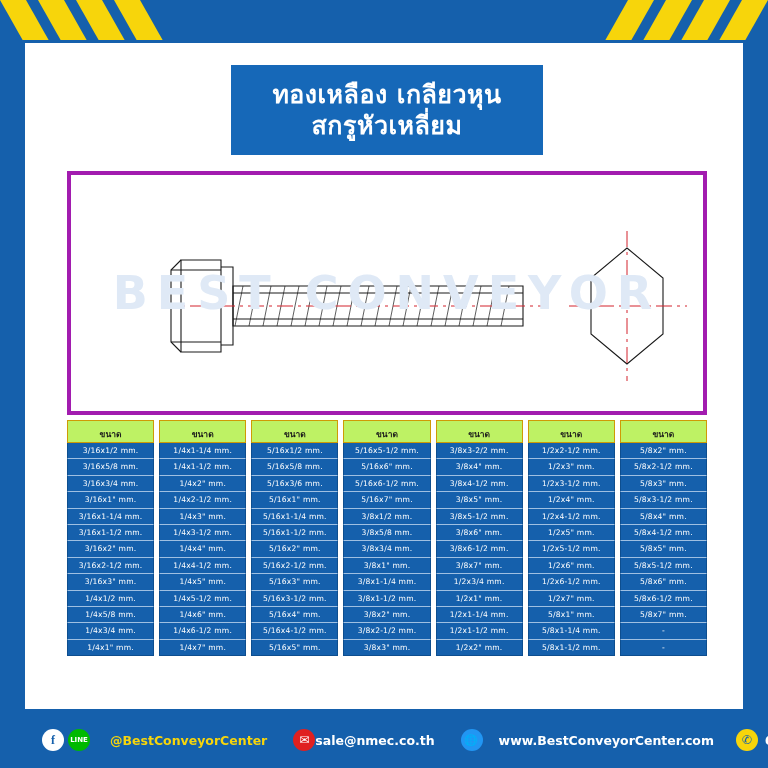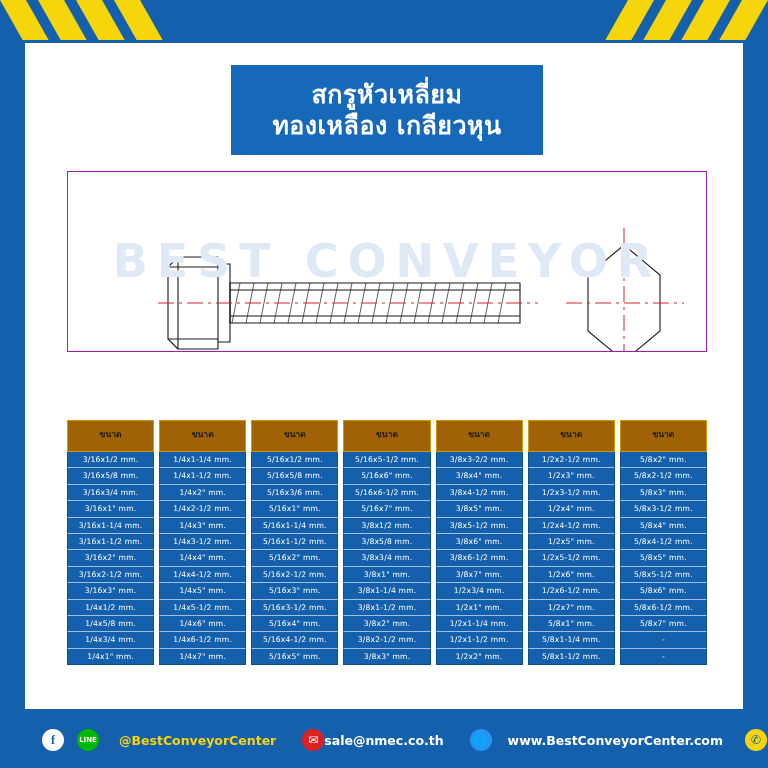--- a/index.html
+++ b/index.html
@@ -40,22 +40,22 @@
     font-weight:bold;
     line-height:1.25;
     letter-spacing:0.5px;
     white-space:nowrap;
   }
 
   
   .drawing {
     position:absolute;
     left:42px; top:128px;
-    width:640px; height:181px;
-    border:1px solid #a21caf;
+    width:640px; height:244px;
+    border:4px solid #a21caf;
     background:#fff;
     overflow:hidden;
   }
   .wm {
     position:absolute;
     left:0; top:0; width:100%; height:100%;
     display:flex; flex-direction:column;
     align-items:center; justify-content:center;
     pointer-events:none;
   }
@@ -71,26 +71,26 @@
   
   .tables {
     position:absolute;
     left:42px; top:377px;
     width:640px;
     display:flex;
     gap:5px;
   }
   .tcol { width:90px; }
   .tcol .hdr {
-    background:#a16207;
+    background:#bef264;
     color:#1b1b1b;
     font-size:8.5px;
     font-weight:bold;
     text-align:center;
-    padding:6px 0 10px 0;
+    padding:6px 0 1px 0;
     border:1px solid #cf9a05;
   }
   .tcol .cell {
     background:#1560ac;
     color:#ffffff;
     font-size:7.6px;
     text-align:center;
     padding:3.1px 0 3.3px 0;
     border-left:1px solid #0d4e8f;
     border-right:1px solid #0d4e8f;
@@ -138,22 +138,22 @@
     <polygon points="170,0 144,0 118,46 144,46"></polygon>
     <polygon points="132,0 106,0 80,46 106,46"></polygon>
     <polygon points="94,0 68,0 42,46 68,46"></polygon>
     <polygon points="56,0 30,0 4,46 30,46"></polygon>
   </g>
 </svg>
 
 <div class="page">
 
   <div class="title-box">
+    <div class="title-line">ทองเหลือง เกลียวหุน</div>
     <div class="title-line">สกรูหัวเหลี่ยม</div>
-    <div class="title-line">ทองเหลือง เกลียวหุน</div>
   </div>
 
   <div class="drawing">
 
     <div class="wm">
       <div class="wm-text">BEST CONVEYOR</div>
     </div>
 
     <svg width="640" height="232" viewBox="0 0 640 232">
 
@@ -327,21 +327,21 @@
       <div class="cell">-</div>
     </div>
 
   </div>
 </div>
 
 <div class="footer">
 
   <div class="f-item" style="margin-left:42px;">
     <span class="circle c-white" style="font-family:'Liberation Serif', serif;">f</span>
-    <span class="circle c-green" style="margin-left:13px;">LINE</span>
+    <span class="circle c-green" style="margin-left:4px;">LINE</span>
     <span class="f-text yellow" style="margin-left:20px;">@BestConveyorCenter</span>
   </div>
 
   <div class="f-item" style="margin-left:26px;">
     <span class="circle c-red">✉</span>
     <span class="f-text" style="margin-left:0;">sale@nmec.co.th</span>
   </div>
 
   <div class="f-item" style="margin-left:26px;">
     <span class="circle c-blue2" style="font-size:11px;">🌐</span>

